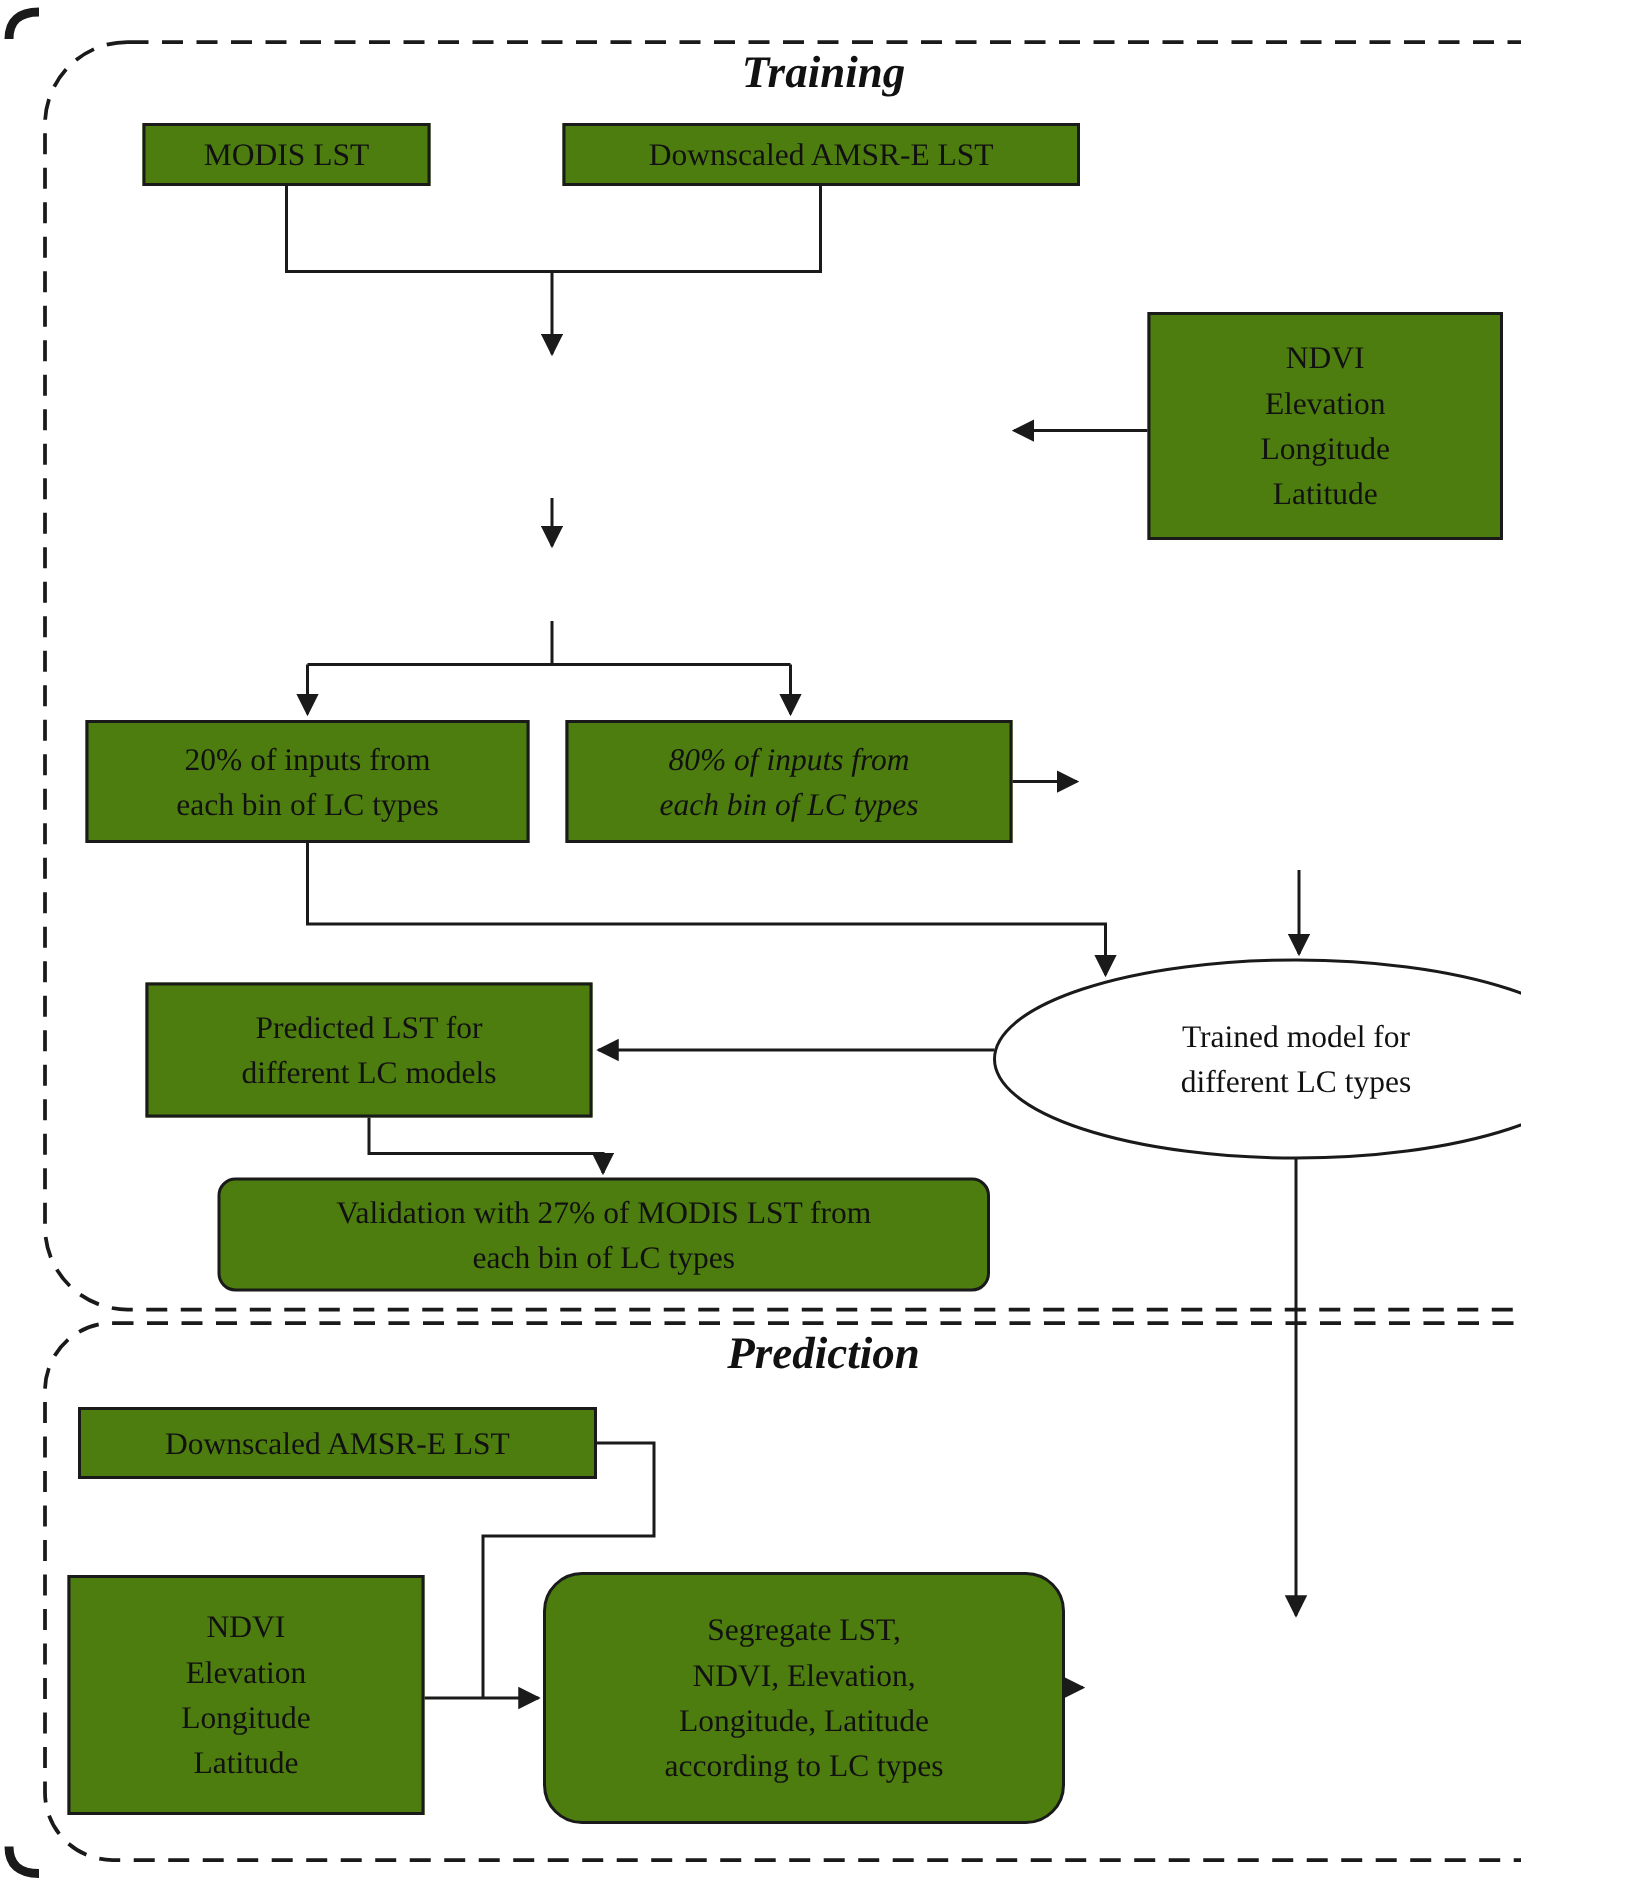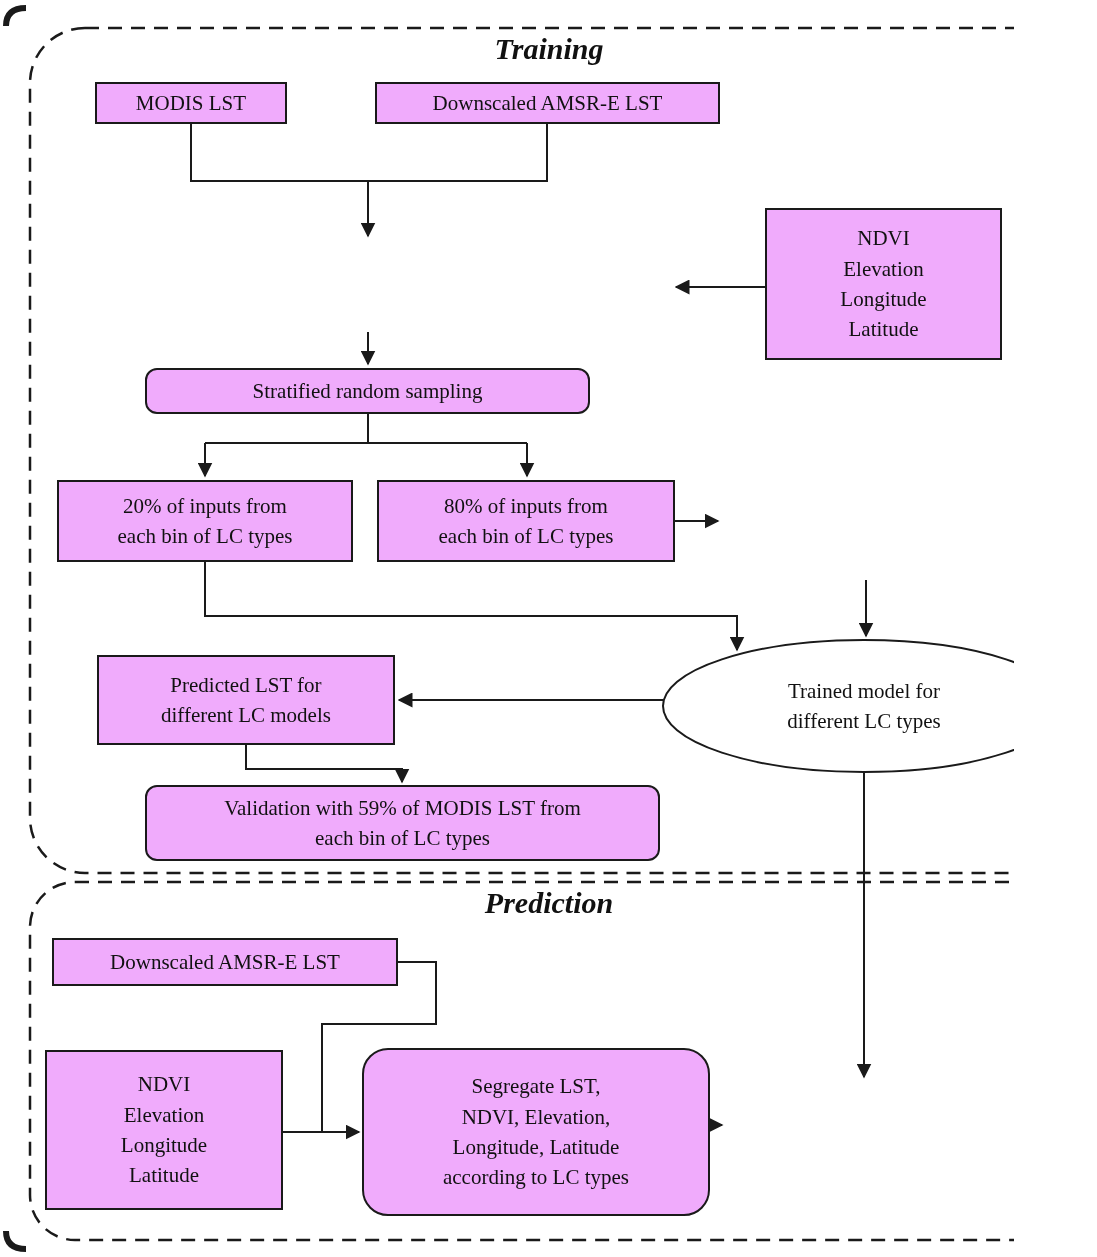--- a/index.html
+++ b/index.html
@@ -11,21 +11,21 @@
     font-family: "Liberation Serif", serif;
     color: #111111;
     overflow: hidden;
   }
   .node {
     position: absolute;
     display: flex;
     align-items: center;
     justify-content: center;
     text-align: center;
-    background: #f0abfc;
+    background: #4d7c0f;
     border: 2px solid #1a1a1a;
     box-sizing: border-box;
     z-index: 2;
   }
   .rounded-sm { border-radius: 12px; }
   .rounded-md { border-radius: 18px; }
   .rounded-lg { border-radius: 26px; text-align: center; }
   .node-text {
     white-space: pre-line;
     font-size: 21px;
@@ -75,47 +75,44 @@
   </div>
 
   <div class="node" style="left:765px; top:208px; width:237px; height:152px;">
     <span class="node-text">NDVI
 Elevation
 Longitude
 Latitude</span>
   </div>
 
 
-  <div class="node rounded-sm" style="left:145px; top:368px; width:445px; height:46px;">
-    <span class="node-text">Stratified random sampling</span>
-  </div>
 
   <div class="node" style="left:57px; top:480px; width:296px; height:82px;justify-content:center;">
     <span class="node-text">20% of inputs from
 each bin of LC types</span>
   </div>
 
-  <div class="node" style="left:377px; top:480px; width:298px; height:82px;">
+  <div class="node" style="left:377px; top:480px; width:298px; height:82px;font-style:italic;">
     <span class="node-text">80% of inputs from
 each bin of LC types</span>
   </div>
 
 
   <div class="ellipse-label" style="left:664px; top:662px; width:400px; height:88px;">
     <span class="node-text">Trained model for
 different LC types</span>
   </div>
 
   <div class="node" style="left:97px; top:655px; width:298px; height:90px;">
     <span class="node-text">Predicted LST for
 different LC models</span>
   </div>
 
   <div class="node rounded-sm" style="left:145px; top:785px; width:515px; height:76px;">
-    <span class="node-text">Validation with 59% of MODIS LST from
+    <span class="node-text">Validation with 27% of MODIS LST from
 each bin of LC types</span>
   </div>
 
   <div class="node" style="left:52px; top:938px; width:346px; height:48px;">
     <span class="node-text">Downscaled AMSR-E LST</span>
   </div>
 
   <div class="node" style="left:45px; top:1050px; width:238px; height:160px;">
     <span class="node-text">NDVI
 Elevation

